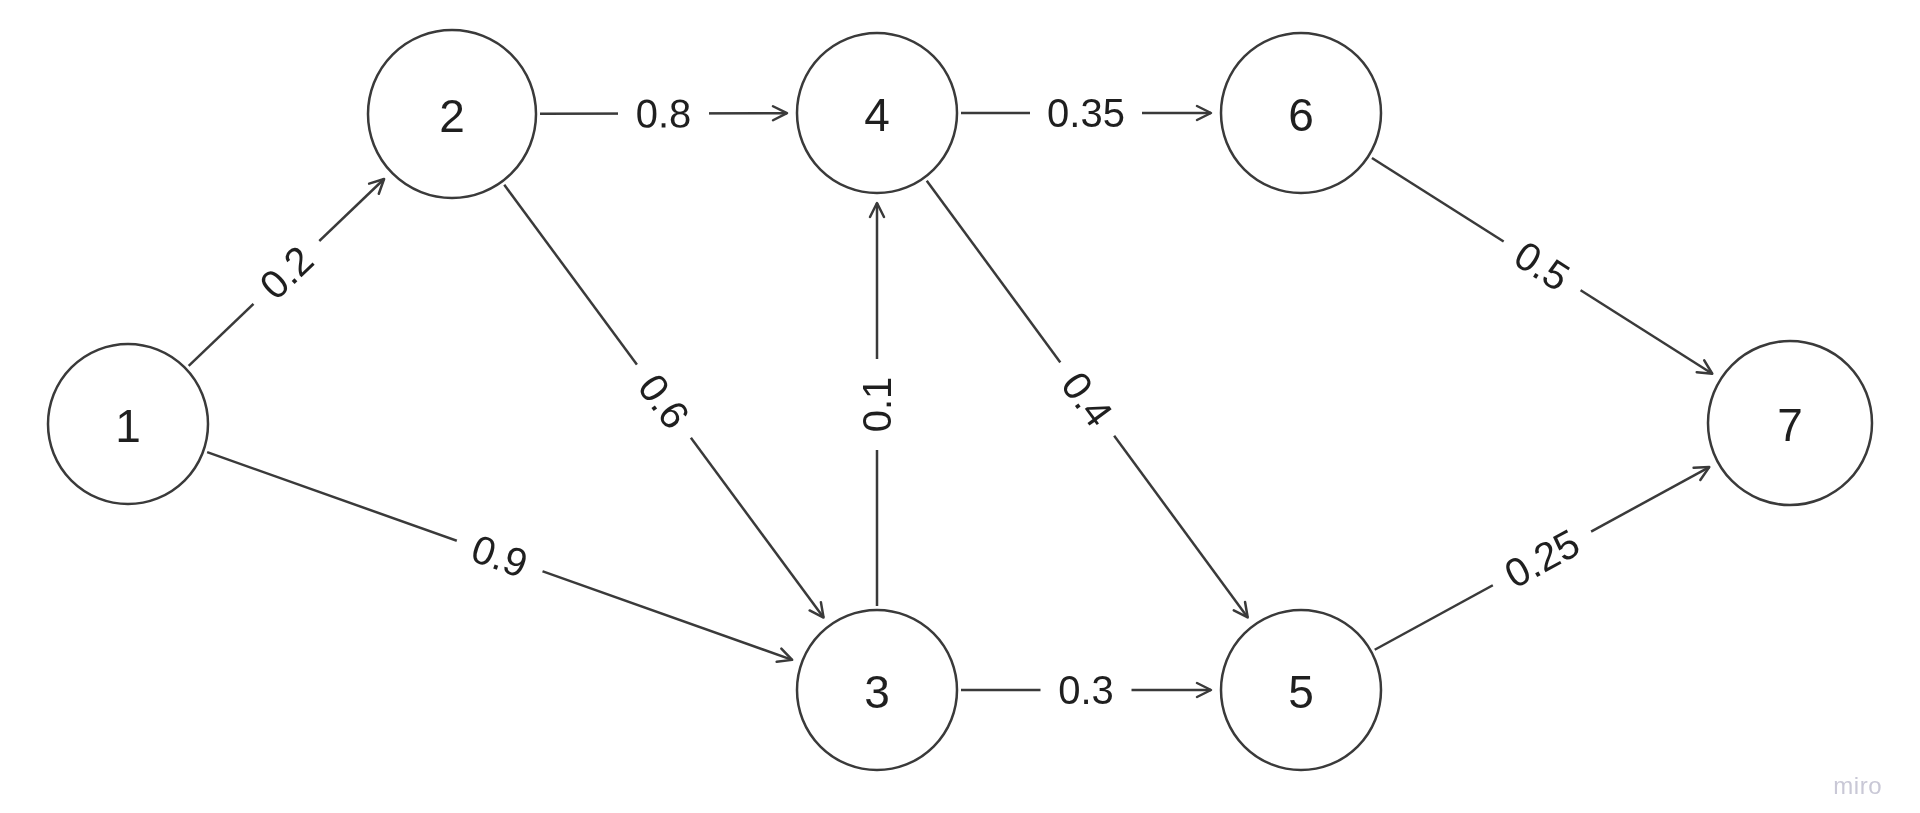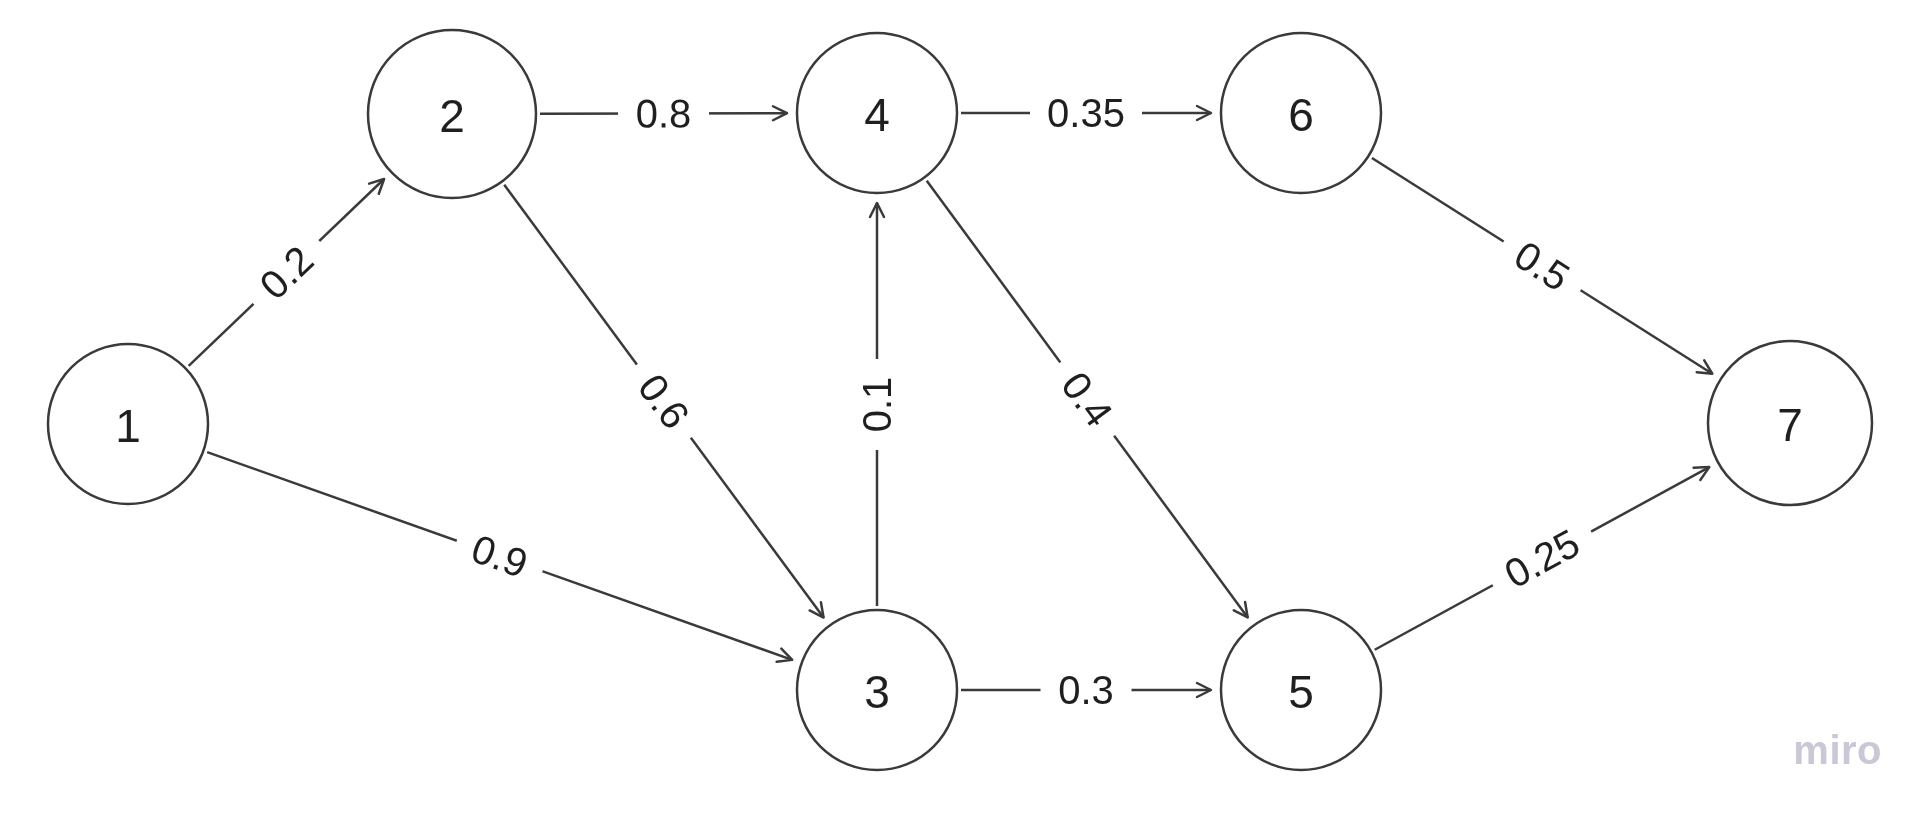--- a/index.html
+++ b/index.html
@@ -22,23 +22,23 @@
     width: 1920px;
     height: 813px;
   }
   svg text {
     font-family: "Liberation Sans", sans-serif;
     user-select: none;
   }
   .watermark {
     position: absolute;
     right: 38px;
-    bottom: 40px;
-    font-size: 40px;
-    font-weight: 700;
+    bottom: 13px;
+    font-size: 24px;
+    font-weight: 400;
     letter-spacing: 0.5px;
     font-family: "Liberation Sans", sans-serif;
   }
 </style>
 </head>
 <body>
 
 <div class="stage">
   <svg id="graph-svg" xmlns="http://www.w3.org/2000/svg" viewBox="0 0 1920 813">
       <defs>

